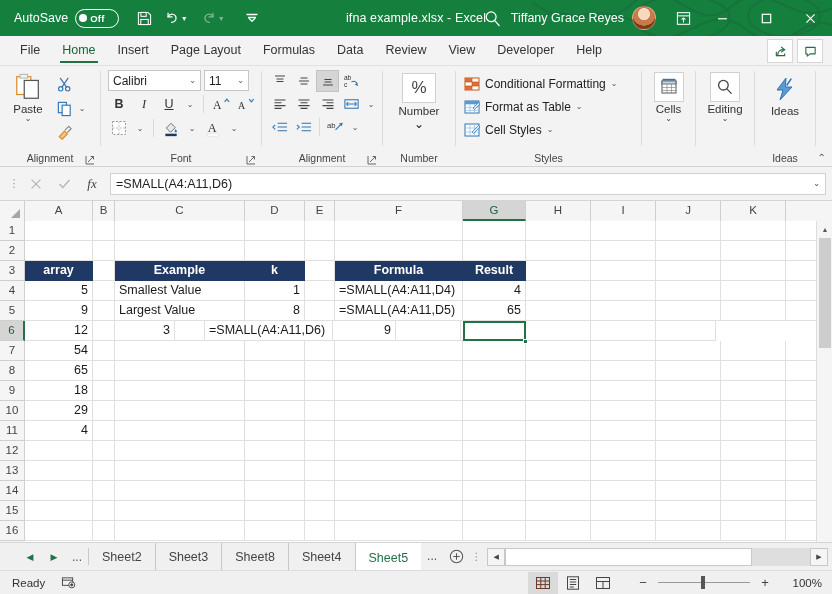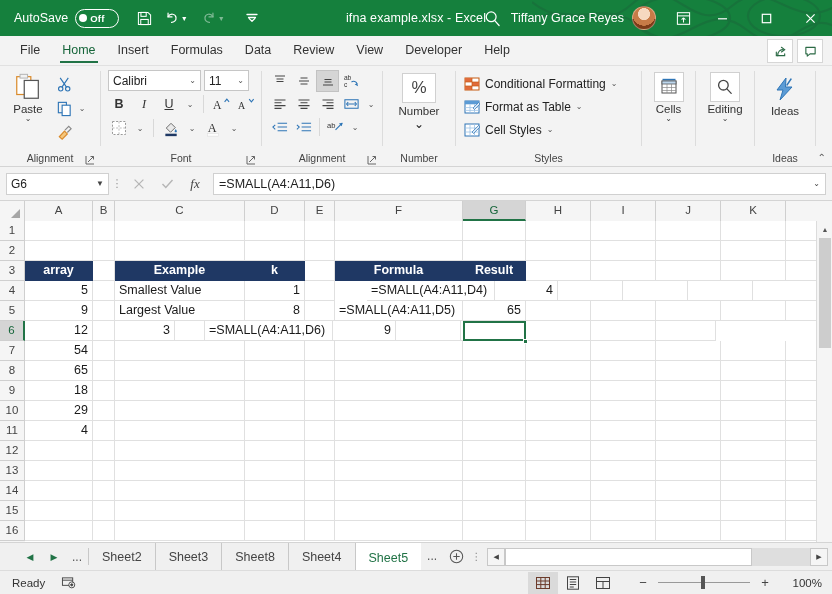--- a/index.html
+++ b/index.html
@@ -340,20 +340,21 @@
             <path d="M2.4 2.4 L10.6 10.6 M10.6 2.4 L2.4 10.6"></path>
           </svg>
       </span>
     </div>
   </div>
 
   <div class="tabbar">
     <div class="tab">File</div>
     <div class="tab active">Home</div>
     <div class="tab">Insert</div>
+    <div class="tab">Page Layout</div>
     <div class="tab">Formulas</div>
     <div class="tab">Data</div>
     <div class="tab">Review</div>
     <div class="tab">View</div>
     <div class="tab">Developer</div>
     <div class="tab">Help</div>
     <div class="tabbar-right">
       <div class="tb-sq">
         <svg width="13" height="13" viewBox="0 0 14 14" fill="none" stroke="#2b6a45" stroke-width="1.2" stroke-linecap="round">
           <path d="M4 11.5 C4 6.5, 7 5, 10 5"></path>
@@ -666,24 +667,20 @@
         </div>
       </div>
       <div class="group-label">Ideas</div>
     </div>
     <div class="group-sep"></div>
 
     <div class="collapse-rib">⌃</div>
   </div>
 
   <div class="fbar">
-    <div class="namebox">
-      <span>G6</span>
-      <span class="cv">▼</span>
-    </div>
     <div class="fb-dots">⋮</div>
     <div class="fb-icons">
       <span class="fb-ic">
         <svg width="12" height="12" viewBox="0 0 12 12" stroke="#b5b5b5" stroke-width="1.2">
             <path d="M1.6 1.6 L10.4 10.4 M10.4 1.6 L1.6 10.4"></path>
           </svg>
       </span>
       <span class="fb-ic">
         <svg width="13" height="12" viewBox="0 0 13 12" fill="none" stroke="#b5b5b5" stroke-width="1.4">
             <path d="M1.5 6 L4.8 9.5 L11.5 2"></path>
@@ -773,21 +770,21 @@
           <div class="cell" style="width: 65px; flex: 0 0 65px;"></div>
           <div class="cell" style="width: 65px; flex: 0 0 65px;"></div>
           <div class="cell" style="width: 60px; flex: 0 0 60px;"></div>
         </div>
         <div class="row">
           <div class="cell r" style="width: 68px; flex: 0 0 68px;">5</div>
           <div class="cell" style="width: 22px; flex: 0 0 22px;"></div>
           <div class="cell" style="width: 130px; flex: 0 0 130px;">Smallest Value</div>
           <div class="cell r" style="width: 60px; flex: 0 0 60px;">1</div>
           <div class="cell" style="width: 30px; flex: 0 0 30px;"></div>
-          <div class="cell" style="width: 128px; flex: 0 0 128px; margin-left: 32px;">=SMALL(A4:A11,D4)</div>
+          <div class="cell" style="width: 128px; flex: 0 0 128px;">=SMALL(A4:A11,D4)</div>
           <div class="cell r" style="width: 63px; flex: 0 0 63px;">4</div>
           <div class="cell" style="width: 65px; flex: 0 0 65px;"></div>
           <div class="cell" style="width: 65px; flex: 0 0 65px;"></div>
           <div class="cell" style="width: 65px; flex: 0 0 65px;"></div>
           <div class="cell" style="width: 65px; flex: 0 0 65px;"></div>
           <div class="cell" style="width: 60px; flex: 0 0 60px;"></div>
         </div>
         <div class="row">
           <div class="cell r" style="width: 68px; flex: 0 0 68px;">9</div>
           <div class="cell" style="width: 22px; flex: 0 0 22px;"></div>

